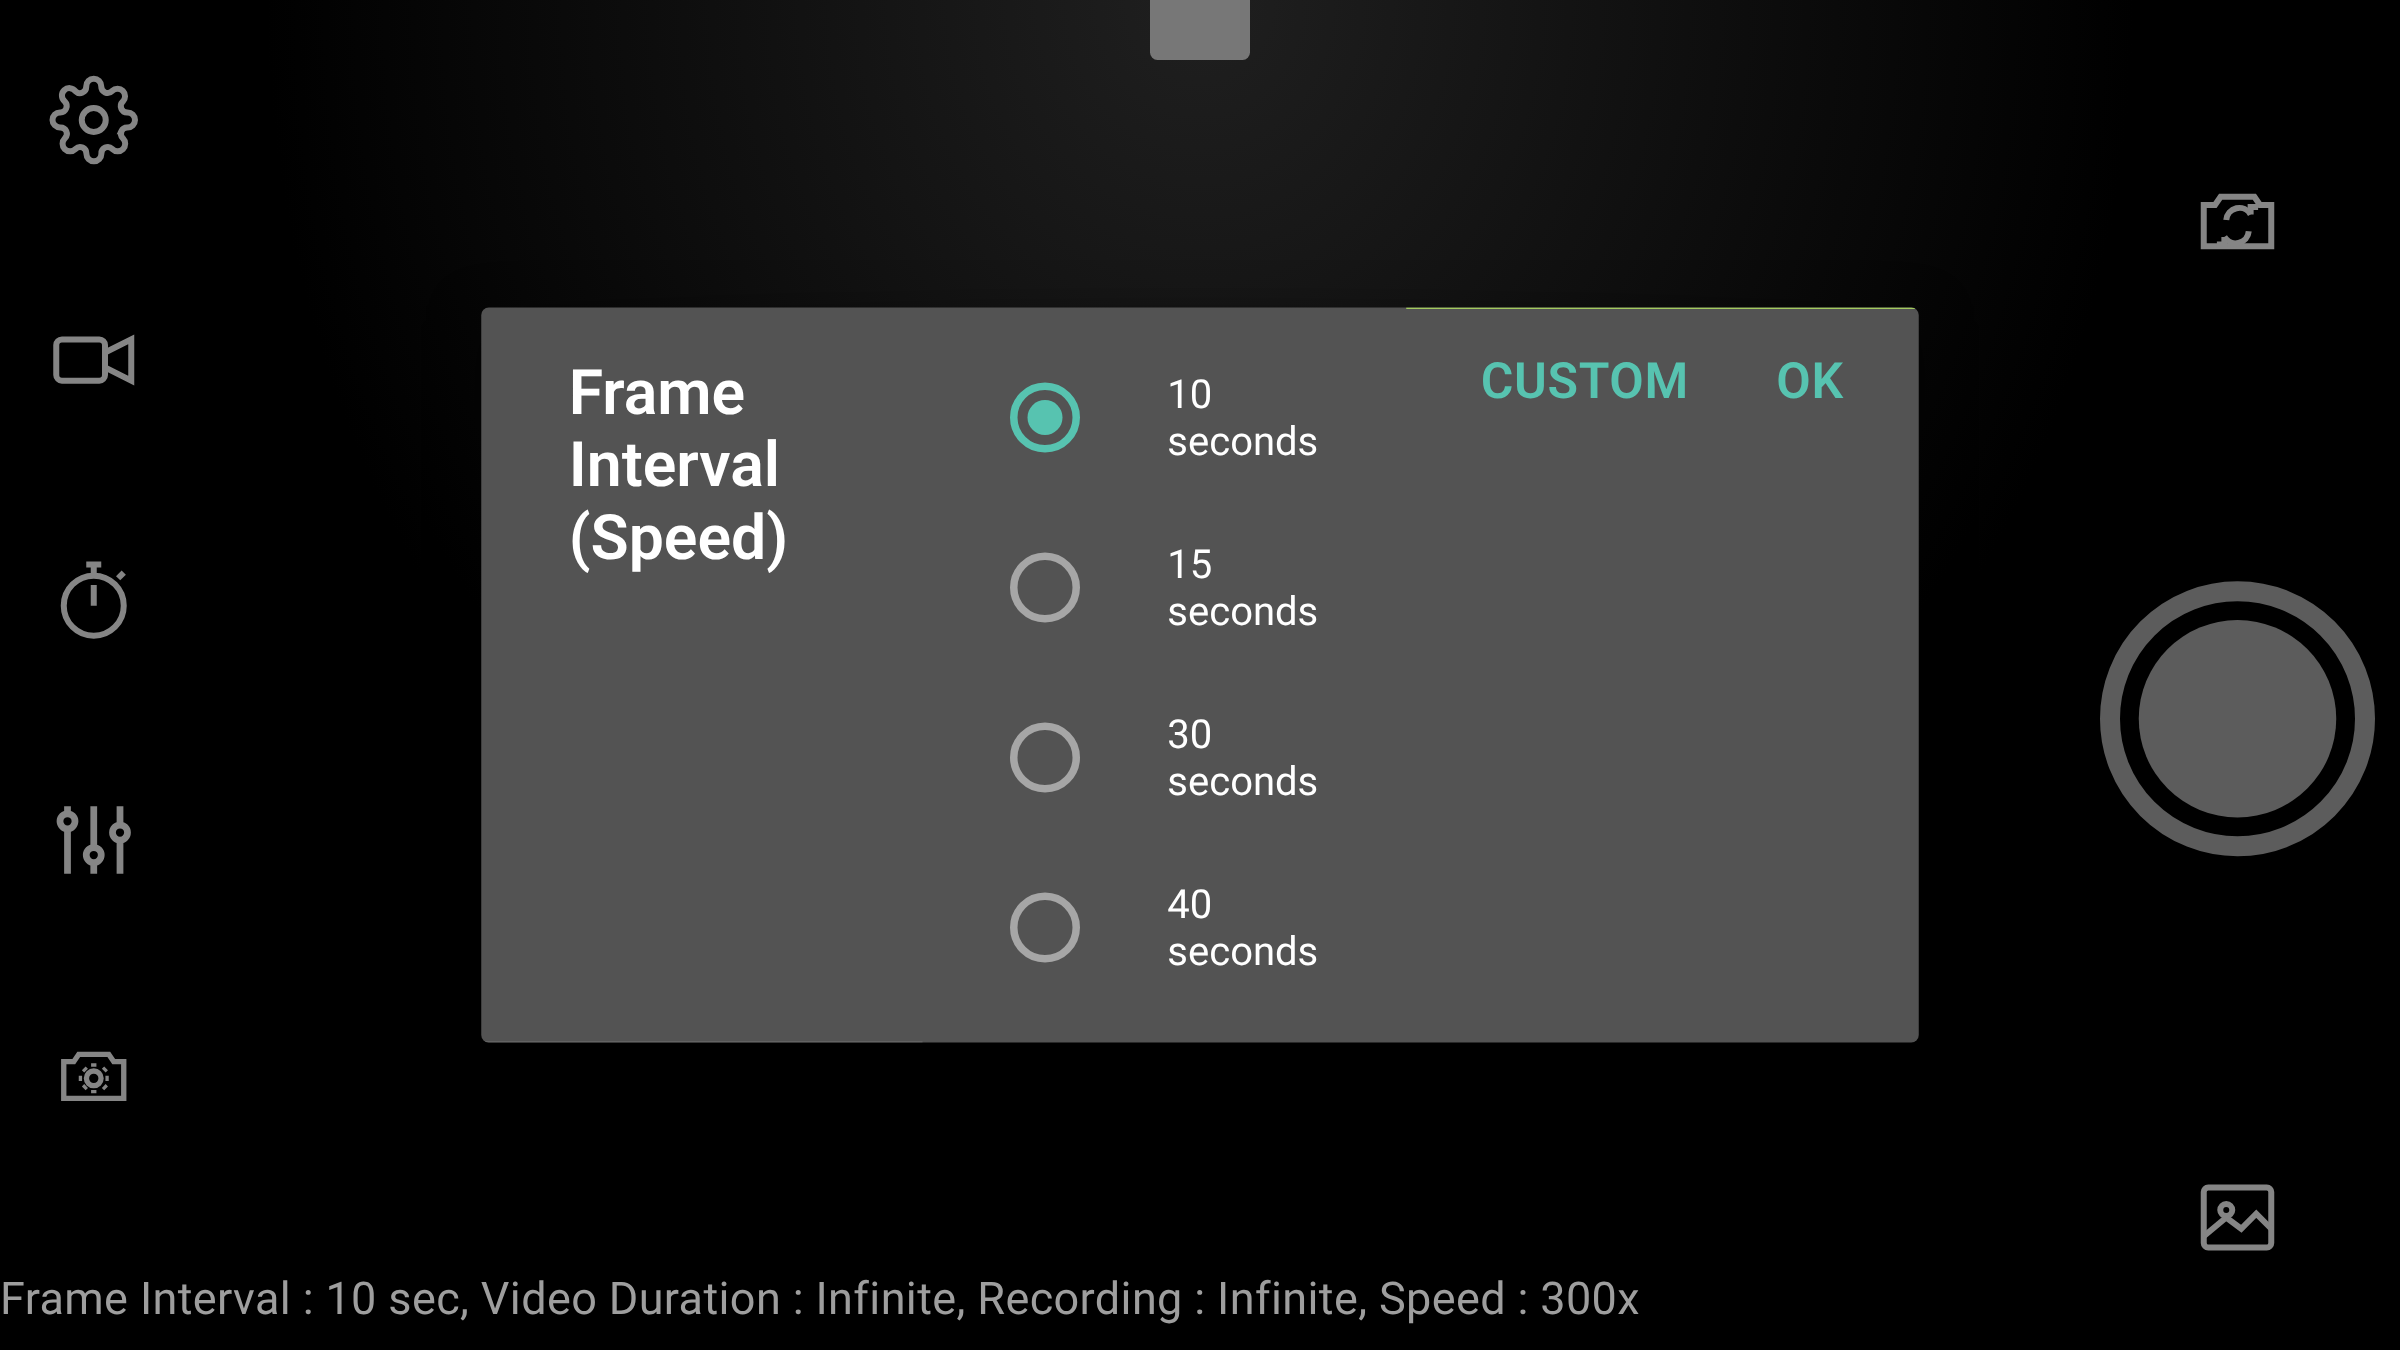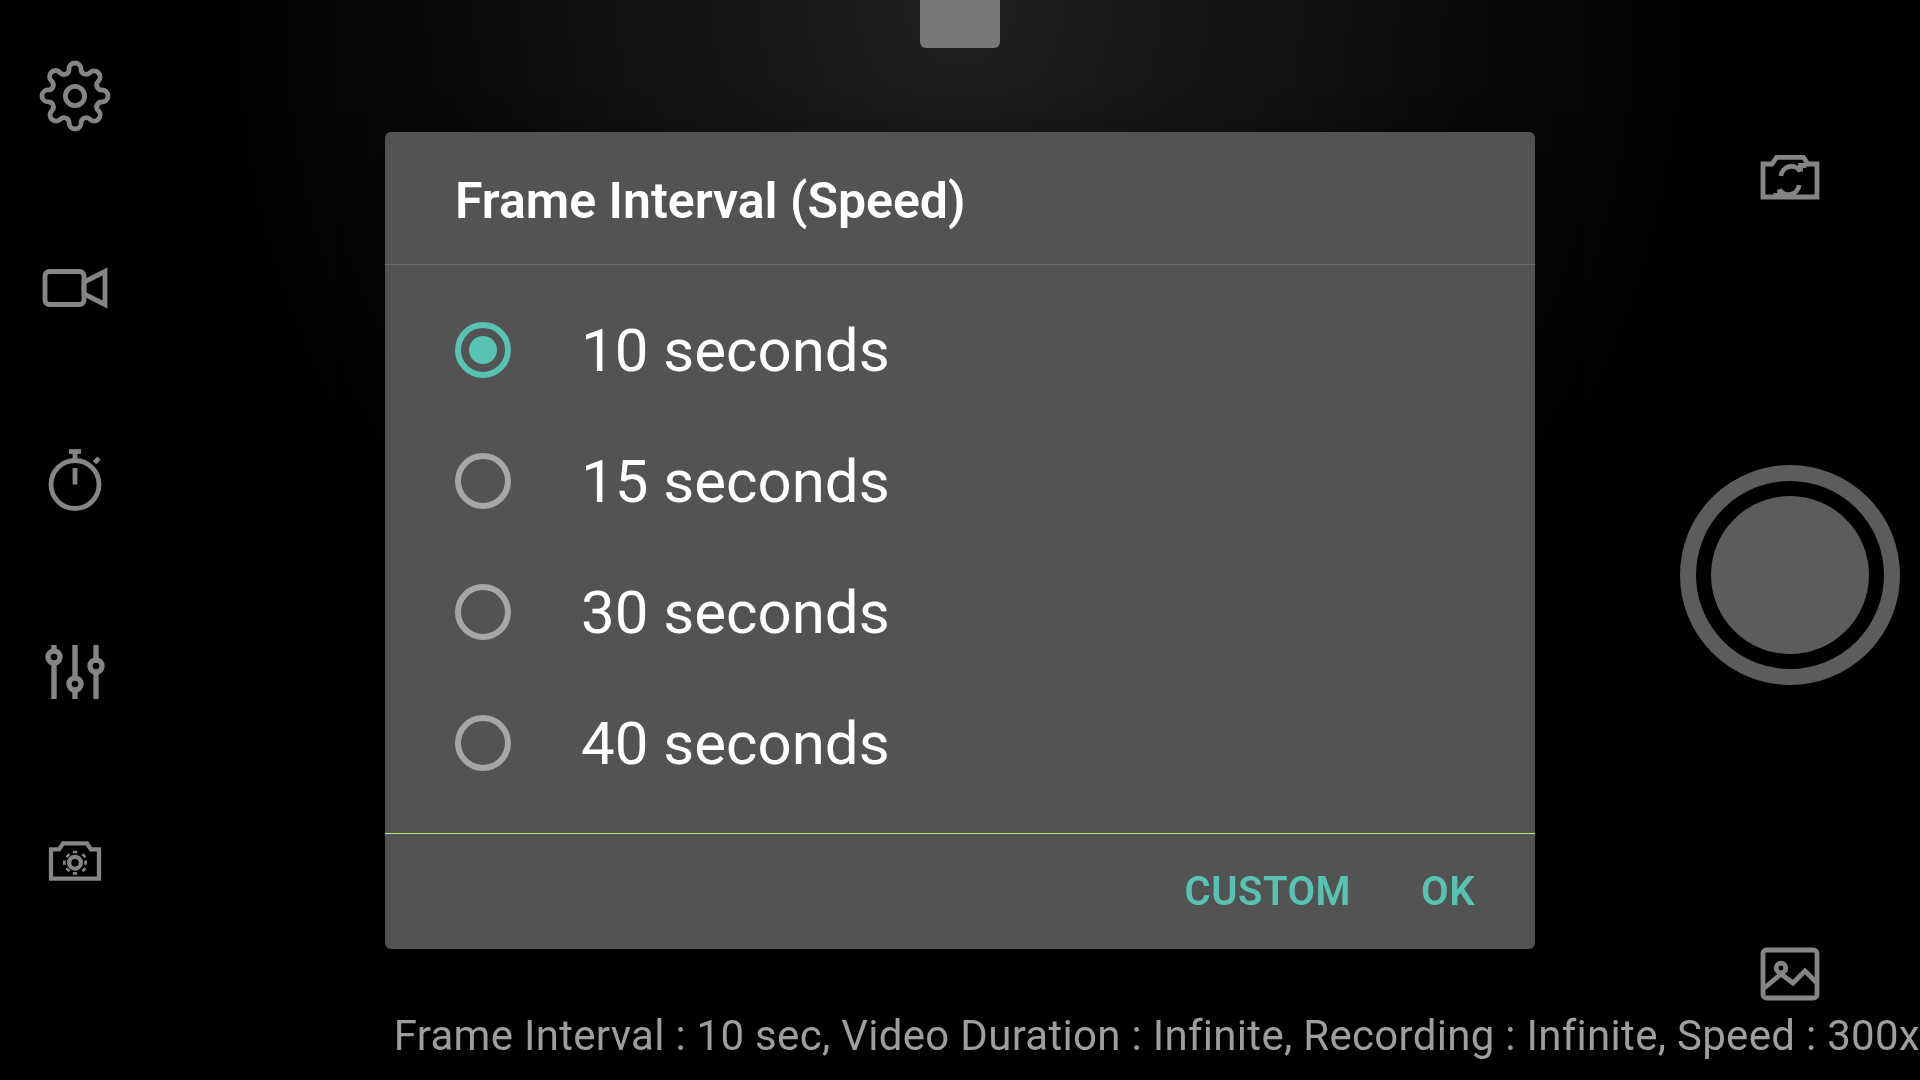--- a/index.html
+++ b/index.html
@@ -41,33 +41,33 @@
 .icon-btn svg { width: 72px; height: 72px; }
 .icon-btn.small svg { width: 64px; height: 64px; }
 .shutter-outer {
   width: 220px; height: 220px;
   border: 16px solid #5c5c5c; border-radius: 50%;
   display: flex; align-items: center; justify-content: center;
 }
 .shutter-inner { width: 158px; height: 158px; background: #5c5c5c; border-radius: 50%; }
 .status-bar {
   position: absolute; bottom: 20px; left: 0; width: 100%;
-  text-align: right; color: #9e9e9e; font-size: 42px;
+  text-align: left; color: #9e9e9e; font-size: 36px;
   letter-spacing: 0.3px;
 }
 .modal-backdrop {
   position: absolute; inset: 0;
   display: flex; align-items: center; justify-content: center;
 }
 .modal {
   background: #535353;
   border-radius: 6px;
   width: 1150px;
   box-shadow: 0 10px 40px rgba(0,0,0,0.5);
-  display: flex; flex-direction: column;
+  display: flex; 
   overflow: hidden;
 }
 .modal-title {
   font-size: 50px;
   font-weight: 600;
   color: #fff;
   padding: 40px 70px 34px 70px;
   border-bottom: 1px solid #6a6a6a;
 }
 .radio-list { padding: 20px 0 24px 0; display: flex; flex-direction: column; }
@@ -79,21 +79,21 @@
 }
 .radio-circle {
   width: 56px; height: 56px; border-radius: 50%;
   border: 6px solid #a6a6a6;
   display: flex; align-items: center; justify-content: center;
   flex-shrink: 0;
 }
 .radio-circle .dot { display: none; width: 28px; height: 28px; border-radius: 50%; background: #57c3b0; }
 .radio-item.selected .radio-circle { border-color: #57c3b0; }
 .radio-item.selected .radio-circle .dot { display: block; }
-.radio-label { font-size: 60px; color: #fff; }
+.radio-label { font-size: 32px; color: #fff; }
 .modal-actions {
   border-top: 1px solid #bef264;
   display: flex; justify-content: flex-end;
   gap: 70px;
   padding: 34px 60px;
 }
 .modal-action-btn {
   color: #57c3b0; font-size: 40px; font-weight: 600;
   letter-spacing: 0.5px;
 }

